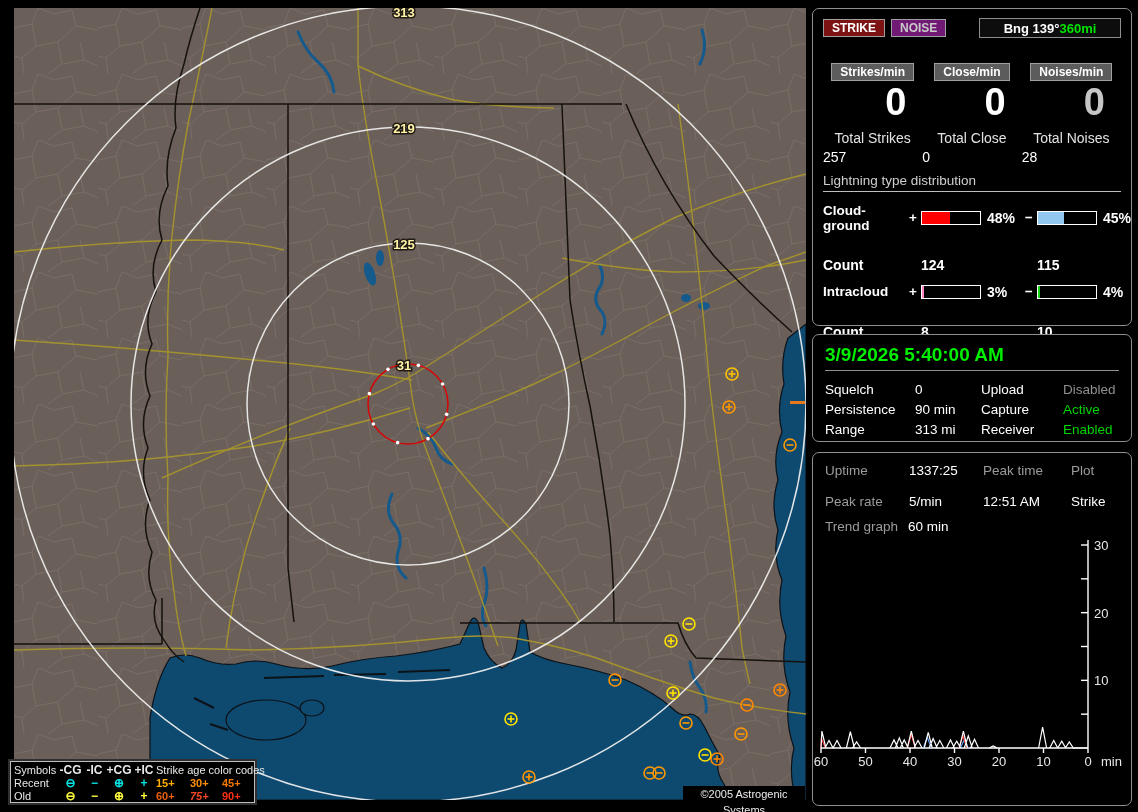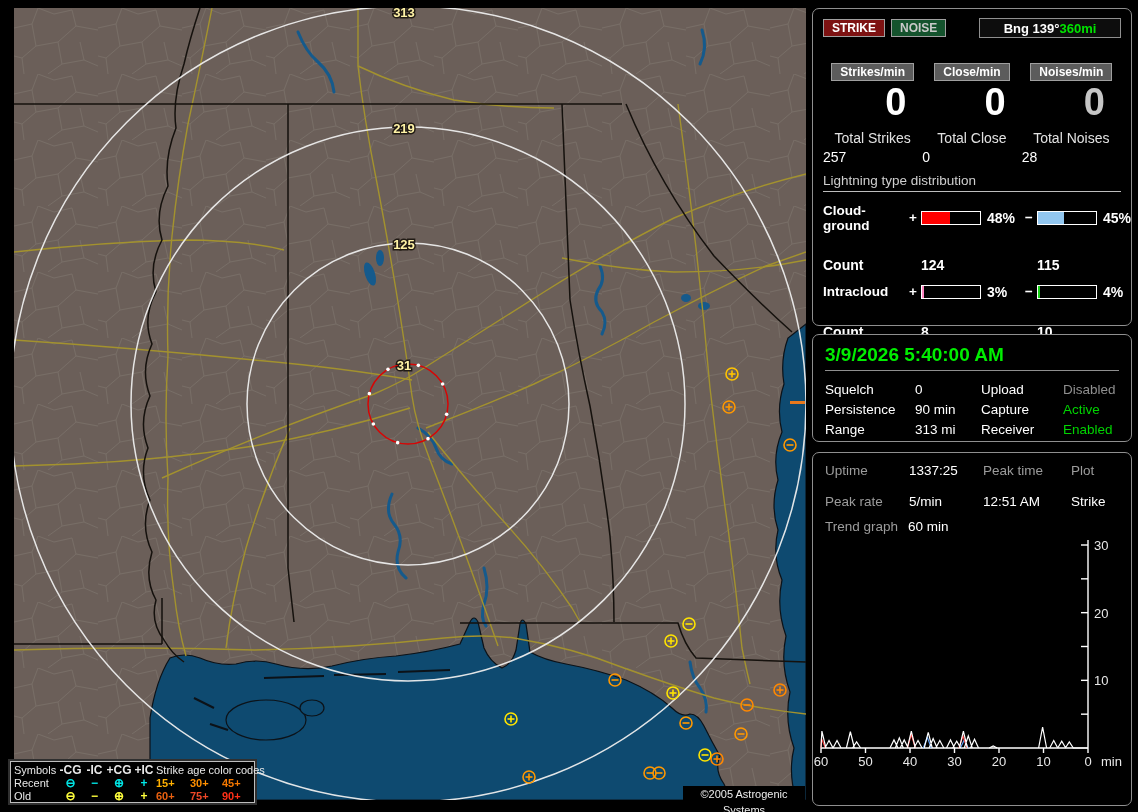--- a/index.html
+++ b/index.html
@@ -9,21 +9,21 @@
   
   .panel{position:absolute;left:812px;width:320px;background:#000;border:1px solid #8f8f8f;
          border-radius:7px;box-sizing:border-box}
   #panel-stats{top:8px;height:318px;padding:9px 10px}
   #panel-time{top:334px;height:108px;padding:6px 12px}
   #panel-session{top:452px;height:354px;padding:10px 12px}
   .toprow{display:flex;align-items:center;gap:6px}
   .gbtn{background:#5c5c5c;border:1px solid #9f9f9f;color:#fff;font-weight:bold;font-size:12px;
         padding:1px 8px;font-family:inherit;line-height:14px}
   .strike-btn{background:#7d1212;color:#fff}
-  .noise-btn{background:#14532d;color:#c9c9c9}
+  .noise-btn{background:#701a75;color:#c9c9c9}
   .bng{margin-left:auto;background:#0d0d0d;border:1px solid #8f8f8f;display:flex;align-items:center;
        justify-content:center;padding:1px 6px;font-weight:bold;font-size:13px;width:128px;height:16px}
   .bng .rng{color:#00e400}
   .counters{display:flex;margin-top:24px}
   .ccol{flex:1;text-align:center;min-width:0}
   .rate{font-size:38px;font-weight:bold;text-align:right;padding-right:16px;line-height:1.02;margin-top:2px}
   .ccol:nth-child(3) .rate{color:#c6c6c6}
   .tlabel{font-size:14px;color:#e2e2e2;margin-top:8px}
   .tvalue{font-size:14px;text-align:left;padding-right:14px;margin-top:3px}
   .dist-title{margin-top:8px;color:#cfcfcf;font-size:13.5px;padding-bottom:3px;border-bottom:1px solid #bdbdbd}
@@ -231,21 +231,21 @@
   <span class="agec" style="color: rgb(255, 176, 0);">15+</span>
   <span class="agec" style="color: rgb(255, 144, 0);">30+</span>
   <span class="agec" style="color: rgb(245, 120, 0);">45+</span>
 
   <span class="hd">Old</span>
   <span class="sym yl">⊖</span>
   <span class="sym yl">−</span>
   <span class="sym yl">⊕</span>
   <span class="sym yl">+</span>
   <span class="agec" style="color: rgb(232, 96, 16);">60+</span>
-  <span class="agec" style="color: rgb(240, 72, 40);">75+</span>
+  <span class="agec" style="color: rgb(240, 72, 40); font-style: italic;">75+</span>
   <span class="agec" style="color: rgb(255, 48, 24);">90+</span>
 </div>
 
 <div class="copyright">©2005 Astrogenic Systems</div>
 
 <div class="panel" id="panel-stats">
   <div class="toprow">
     <button class="gbtn strike-btn">STRIKE</button>
     <button class="gbtn noise-btn">NOISE</button>
     <div class="bng">

